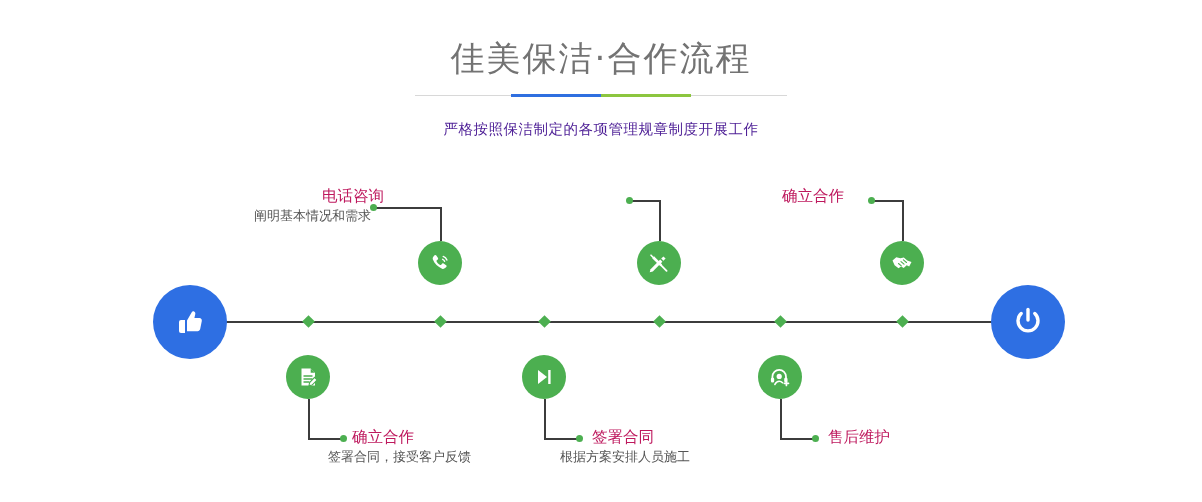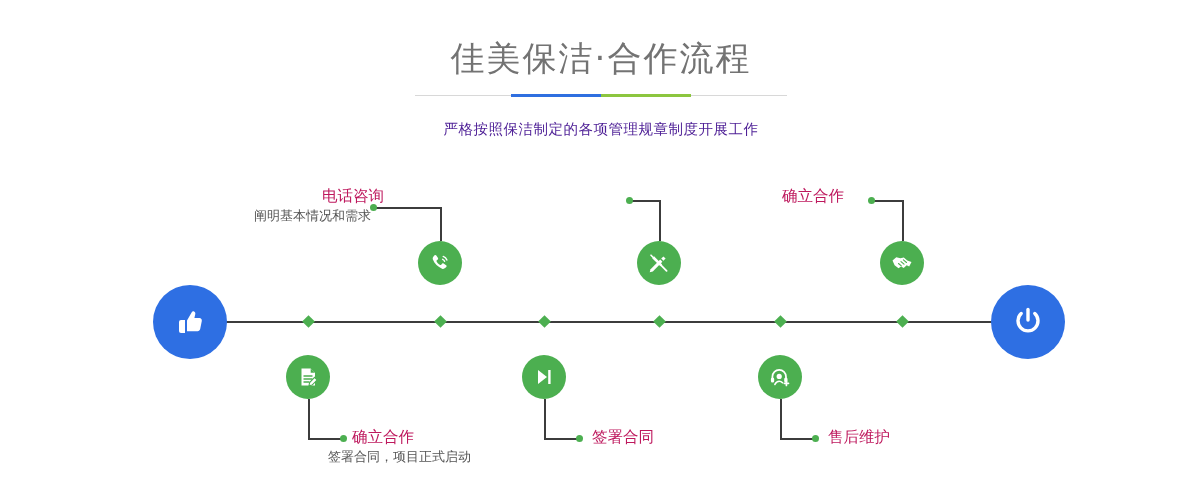--- a/index.html
+++ b/index.html
@@ -210,21 +210,21 @@
         <path d="M18.6 12.4l2.6 2.6-5.1 5.1-3.1.6.6-3.1z" fill="#ffffff" stroke="#4caf50" stroke-width="1.1"></path>
       </svg>
     </span>
   </div>
   <div class="dot" style="left:304px; top:317px;"></div>
   <div class="connector v" style="left:308px; top:399px; height:40px;"></div>
   <div class="connector h" style="left:308px; top:438px; width:34px;"></div>
   <div class="arrowdot" style="left:340px; top:435px;"></div>
   <div class="label below" style="left:352px; top:427px; text-align:left;">
     <div class="lab-title">确立合作</div>
-    <div class="lab-desc" style="margin-left:-24px;">签署合同，项目正式启动</div>
+    <div class="lab-desc" style="margin-left:-24px;">签署合同，接受客户反馈</div>
   </div>
 
   <div class="node" style="left:637px; top:241px;">
     <span>
       <svg class="ic" width="24" height="24" viewBox="0 0 24 24" fill="none">
         <path d="M3.6 18.2l9.6-9.6 2.2 2.2-9.6 9.6-3.1.9z" fill="#ffffff"></path>
         <path d="M14.2 7.6l2.2-2.2 2.2 2.2-2.2 2.2z" fill="#ffffff"></path>
         <path d="M20.4 20.4l-9.6-9.6 2.2-2.2 9.6 9.6z" fill="#ffffff" transform="translate(-4,-2) scale(0.85)"></path>
         <path d="M4 4.2l5 5" stroke="#ffffff" stroke-width="1.6" stroke-linecap="round"></path>
         <path d="M19.6 19.8l-5.2-5.2" stroke="#ffffff" stroke-width="1.8" stroke-linecap="round"></path>
@@ -243,20 +243,21 @@
         <rect x="16.2" y="5" width="2.4" height="14" fill="#ffffff"></rect>
       </svg>
     </span>
   </div>
   <div class="dot" style="left:540px; top:317px;"></div>
   <div class="connector v" style="left:544px; top:399px; height:40px;"></div>
   <div class="connector h" style="left:544px; top:438px; width:34px;"></div>
   <div class="arrowdot" style="left:576px; top:435px;"></div>
   <div class="label below" style="left:592px; top:427px; text-align:left;">
     <div class="lab-title">签署合同</div>
+    <div class="lab-desc" style="margin-left:-32px;">根据方案安排人员施工</div>
   </div>
 
   <div class="node" style="left:880px; top:241px;">
     <span>
       <svg class="ic" width="24" height="24" viewBox="0 0 24 24" fill="none">
         <path d="M2.5 9.5l3.8-3.2 4.1 1 3.4-.9 3.5 3.1 4.2 1.6-2.3 4.4-2.5-1.2-3 2.6-2.6-1.3-2.6 1.7-3.9-3.1z" fill="#ffffff"></path>
         <path d="M8.5 12.5l2.8 2.4M11 10.6l3 2.6M13.4 8.9l3.1 2.6" stroke="#4caf50" stroke-width="1.1" stroke-linecap="round"></path>
       </svg>
     </span>
   </div>

